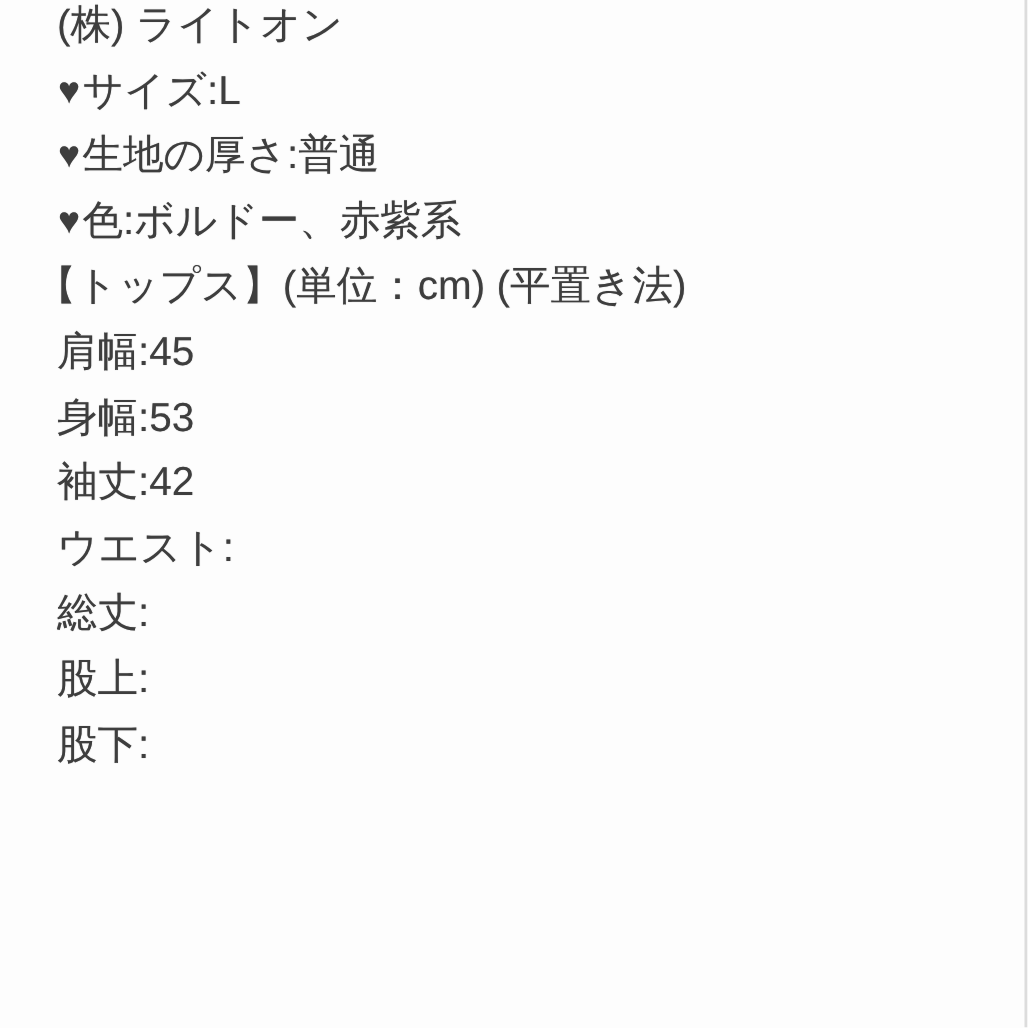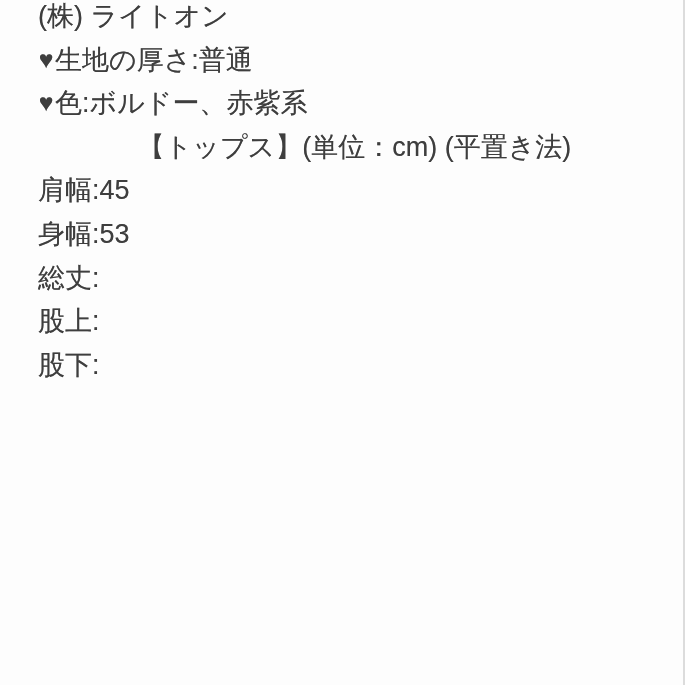--- a/index.html
+++ b/index.html
@@ -18,21 +18,21 @@
     font-size: 27px;
     line-height: 43.6px;
     font-weight: 400;
     color: #3e3e3e;
     padding-left: 38px;
     margin-top: -5px;
     text-shadow: 0 0 0.6px rgba(62,62,62,0.55);
     white-space: nowrap;
   }
   .line { height: 43.6px; }
-  .line--header { margin-left: -14px; text-align: center; }
+  .line--header { margin-left: -14px; }
   .heart {
     display: inline-block;
     margin-right: 1px;
     transform: scale(0.92);
     transform-origin: center;
   }
   .edge-line {
     position: absolute;
     top: 0;
     right: 0;
@@ -43,20 +43,23 @@
 </style>
 </head>
 <body>
 
 <div class="sheet">
 
   <div class="line">
     <span>(株) ライトオン</span>
   </div>
 
+  <div class="line">
+    <span class="heart">♥</span><span>サイズ:L</span>
+  </div>
 
   <div class="line">
     <span class="heart">♥</span><span>生地の厚さ:普通</span>
   </div>
 
   <div class="line">
     <span class="heart">♥</span><span>色:ボルドー、赤紫系</span>
   </div>
 
 
@@ -66,23 +69,29 @@
   </div>
 
   <div class="line">
     <span>肩幅:45</span>
   </div>
 
   <div class="line">
     <span>身幅:53</span>
   </div>
 
+  <div class="line">
+    <span>袖丈:42</span>
+  </div>
 
 
 
+  <div class="line">
+    <span>ウエスト:</span>
+  </div>
 
   <div class="line">
     <span>総丈:</span>
   </div>
 
   <div class="line">
     <span>股上:</span>
   </div>
 
   <div class="line">

